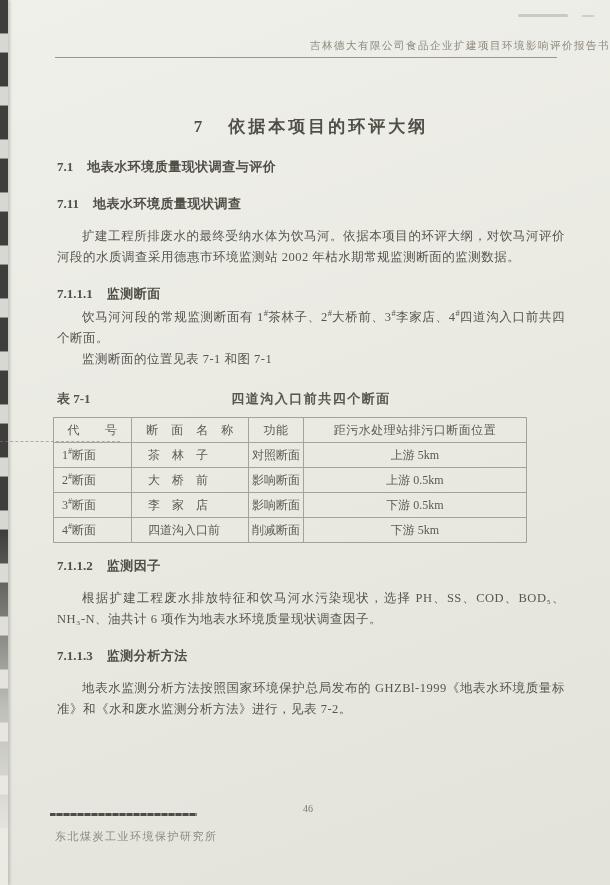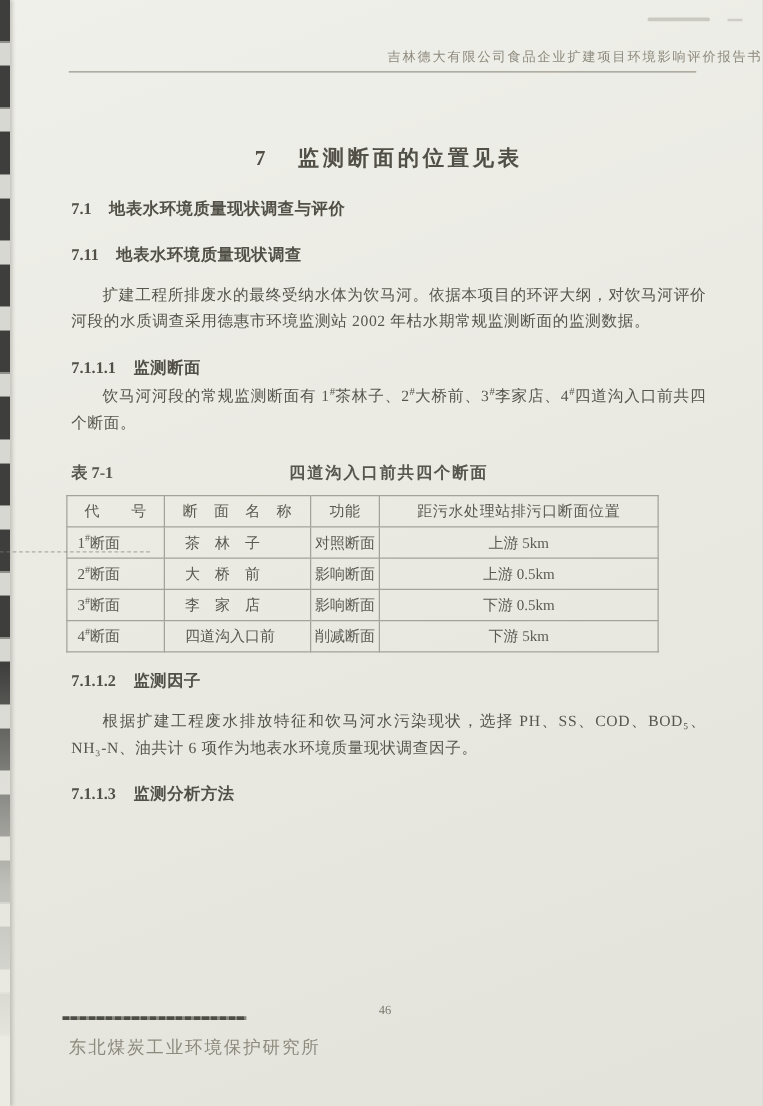--- a/index.html
+++ b/index.html
@@ -64,21 +64,21 @@
   .func-table td.code { text-align:left; padding-left:8px; }
   .func-table td.code sup { font-size:8px; }
   .func-table td.name { text-align:left; padding-left:16px; }
   .func-table td.func, .func-table td.position { text-align:center; }
   .footer-line {
     position:absolute; left:50px; top:813px; width:147px; height:3px;
     background:repeating-linear-gradient(90deg,#4d4d48 0 5px,#86867d 5px 7px);
   }
   .footer-org {
     position:absolute; left:55px; top:829px;
-    font-size:14px; letter-spacing:1.5px; color:#8d897c;
+    font-size:11px; letter-spacing:1.5px; color:#8d897c;
   }
   .page-number {
     position:absolute; left:303px; top:803px;
     font-size:10px; color:#7d796d;
   }
   .artifact-dash {
     position:absolute; left:0; top:441px; width:120px; height:0;
     border-top:1px dashed rgba(125,122,110,.55);
   }
   .smudge-a { position:absolute; left:518px; top:14px; width:50px; height:3px; background:rgba(128,126,116,.32); border-radius:2px; }
@@ -93,38 +93,39 @@
   <div class="smudge-a"></div>
   <div class="smudge-b"></div>
   <div class="artifact-dash"></div>
 
   <div class="header-title">吉林德大有限公司食品企业扩建项目环境影响评价报告书</div>
   <div class="header-rule"></div>
 
   <div class="content">
 
     <div class="doc-title">
-      <span class="num">7</span><span>监测断面的位置见表</span>
+      <span class="num">7</span><span>依据本项目的环评大纲</span>
     </div>
 
     <div class="sec-h">
       <span class="sec-num">7.1</span><span>地表水环境质量现状调查与评价</span>
     </div>
 
     <div class="sec-h" style="margin-top:19px;">
       <span class="sec-num">7.11</span><span>地表水环境质量现状调查</span>
     </div>
 
     <p class="para">扩建工程所排废水的最终受纳水体为饮马河。依据本项目的环评大纲，对饮马河评价河段的水质调查采用德惠市环境监测站 2002 年枯水期常规监测断面的监测数据。</p>
 
     <div class="sec-h" style="margin-top:17px;">
       <span class="sec-num">7.1.1.1</span><span>监测断面</span>
     </div>
 
     <p class="para tight"><span>饮马河河段的常规监测断面有 1</span><sup>#</sup><span>茶林子、2</span><sup>#</sup><span>大桥前、3</span><sup>#</sup><span>李家店、4</span><sup>#</sup><span>四道沟入口前共四个断面。</span></p>
+    <p class="para tight">监测断面的位置见表 7-1 和图 7-1</p>
 
     <div class="tbl-caption-row">
       <span class="tbl-label">表 7-1</span>
       <div class="tbl-caption">四道沟入口前共四个断面</div>
     </div>
 
     <table class="func-table">
       <colgroup>
           <col class="c1">
           <col class="c2">
@@ -168,20 +169,21 @@
     <div class="sec-h" style="margin-top:14px;">
       <span class="sec-num">7.1.1.2</span><span>监测因子</span>
     </div>
 
     <p class="para">根据扩建工程废水排放特征和饮马河水污染现状，选择 PH、SS、COD、BOD₅、NH₃-N、油共计 6 项作为地表水环境质量现状调查因子。</p>
 
     <div class="sec-h" style="margin-top:17px;">
       <span class="sec-num">7.1.1.3</span><span>监测分析方法</span>
     </div>
 
+    <p class="para">地表水监测分析方法按照国家环境保护总局发布的 GHZBl-1999《地表水环境质量标准》和《水和废水监测分析方法》进行，见表 7-2。</p>
 
   </div>
 
   <div class="footer-line"></div>
   <div class="footer-org">东北煤炭工业环境保护研究所</div>
   <div class="page-number">46</div>
 
 </div>
 
 </body></html>

